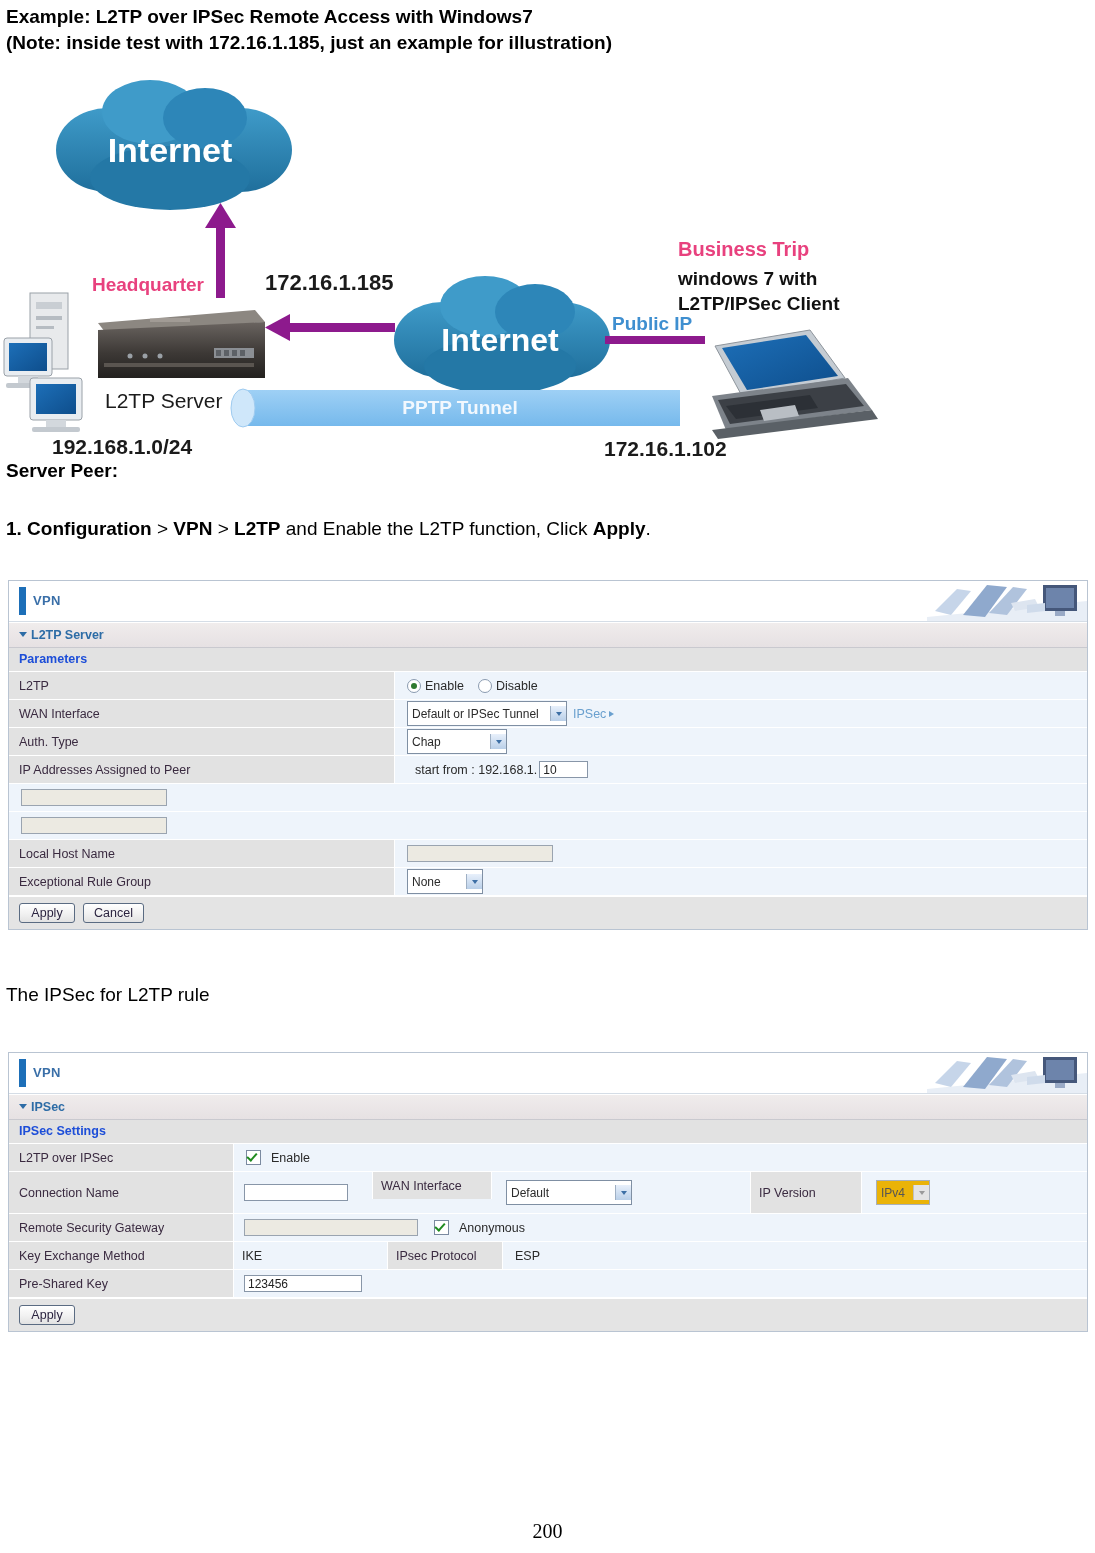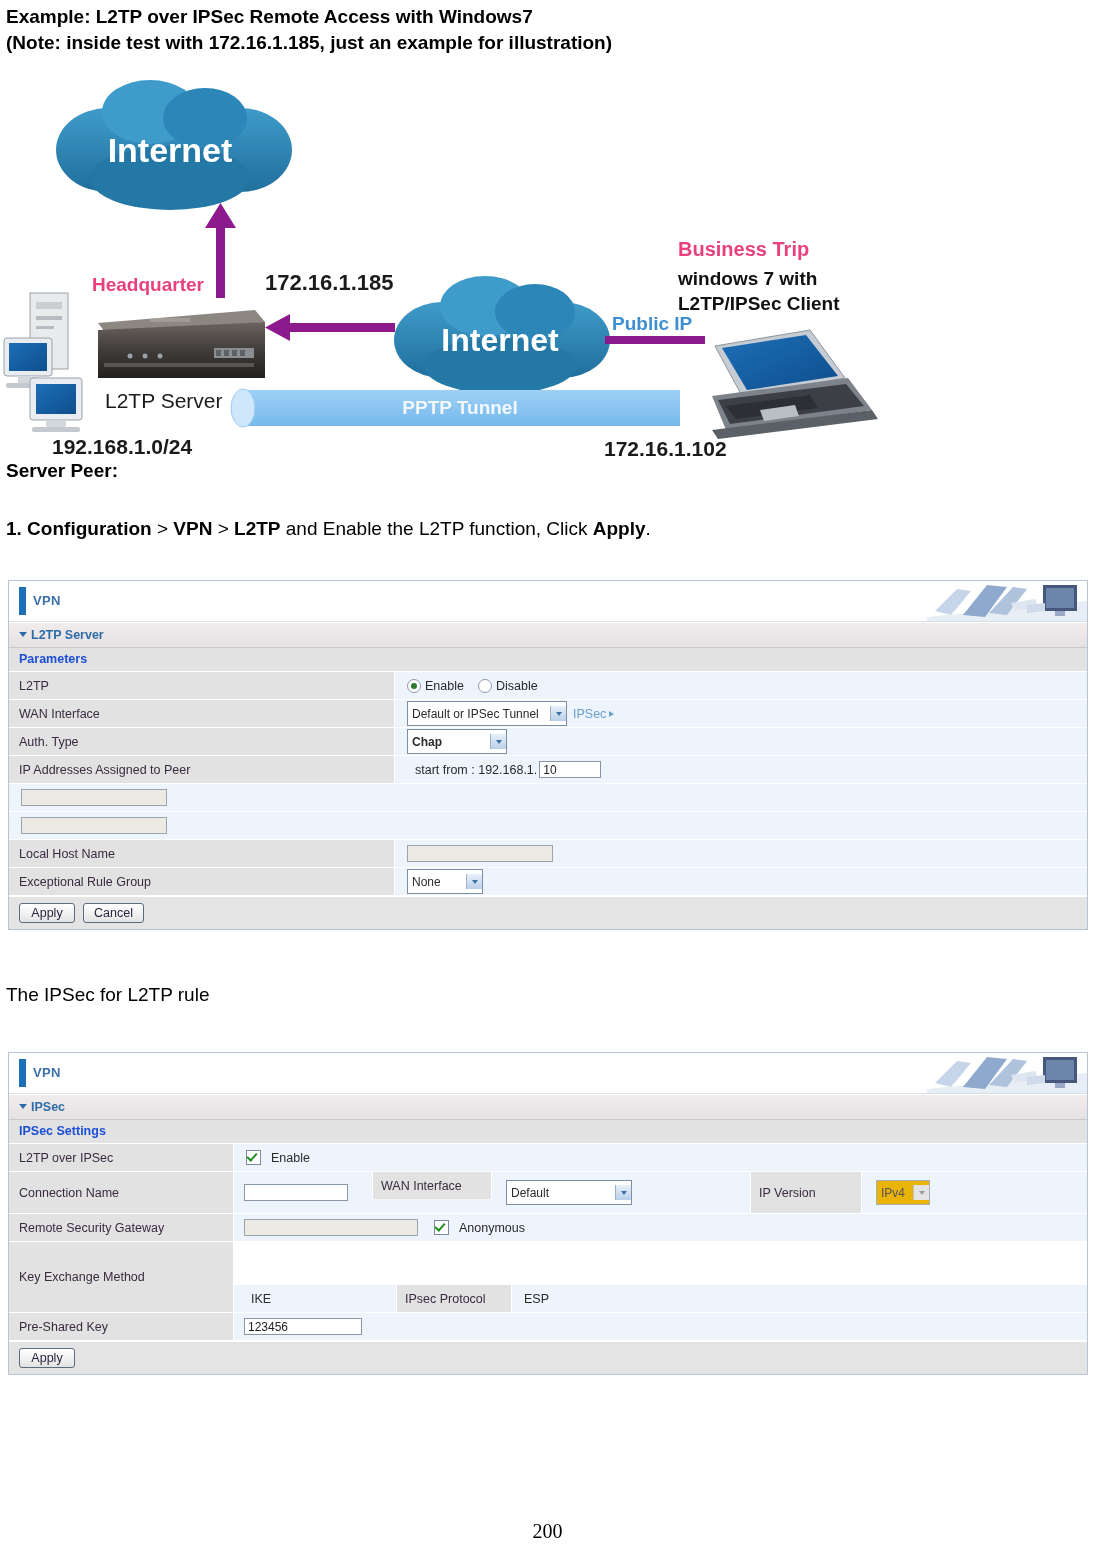--- a/index.html
+++ b/index.html
@@ -519,34 +519,34 @@
       </span>
       <span class="link">
         <span>IPSec</span><span class="tri"></span>
       </span>
     </div>
   </div>
 
   <div class="row">
     <div class="cell-label" style="width:386px;">Auth. Type</div>
     <div class="cell-value">
-      <span class="select" style="width:100px;font-weight:bold;">
+      <span class="select" style="width:100px;">
         <span>Chap</span>
         <span class="arrow">
             <i></i>
           </span>
       </span>
     </div>
   </div>
 
   <div class="row">
     <div class="cell-label" style="width:386px;">IP Addresses Assigned to Peer</div>
     <div class="cell-value" style="gap:2px;padding-left:20px;">
       <span>start from : 192.168.1.</span>
-      <span class="textbox" style="width:62px;">10</span>
+      <span class="textbox" style="width:49px;">10</span>
     </div>
   </div>
 
 
   <div class="row">
     <div class="cell-value">
       <span class="textbox readonly" style="width:146px;"></span>
     </div>
   </div>
 
@@ -647,21 +647,21 @@
     <div class="cell-label" style="width:225px;">Remote Security Gateway</div>
     <div class="cell-value" style="padding-left:10px;">
       <span class="textbox readonly" style="width:174px;margin-right:10px;"></span>
       <span class="checkbox checked"></span>
       <span class="cb-lbl">Anonymous</span>
     </div>
   </div>
 
   <div class="row">
     <div class="cell-label" style="width:225px;">Key Exchange Method</div>
-    <div class="cell-value" style="padding-left:9px;gap:0;margin-top:43px;">
+    <div class="cell-value" style="padding-left:0;gap:0;">
       <span class="inner-plain" style="width:145px;">IKE</span>
       <span class="inner-label" style="width:116px;height:27px;">IPsec Protocol</span>
       <span class="inner-plain" style="padding-left:12px;">ESP</span>
     </div>
   </div>
 
   <div class="row">
     <div class="cell-label" style="width:225px;">Pre-Shared Key</div>
     <div class="cell-value" style="padding-left:10px;">
       <span class="textbox" style="width:118px;">123456</span>

